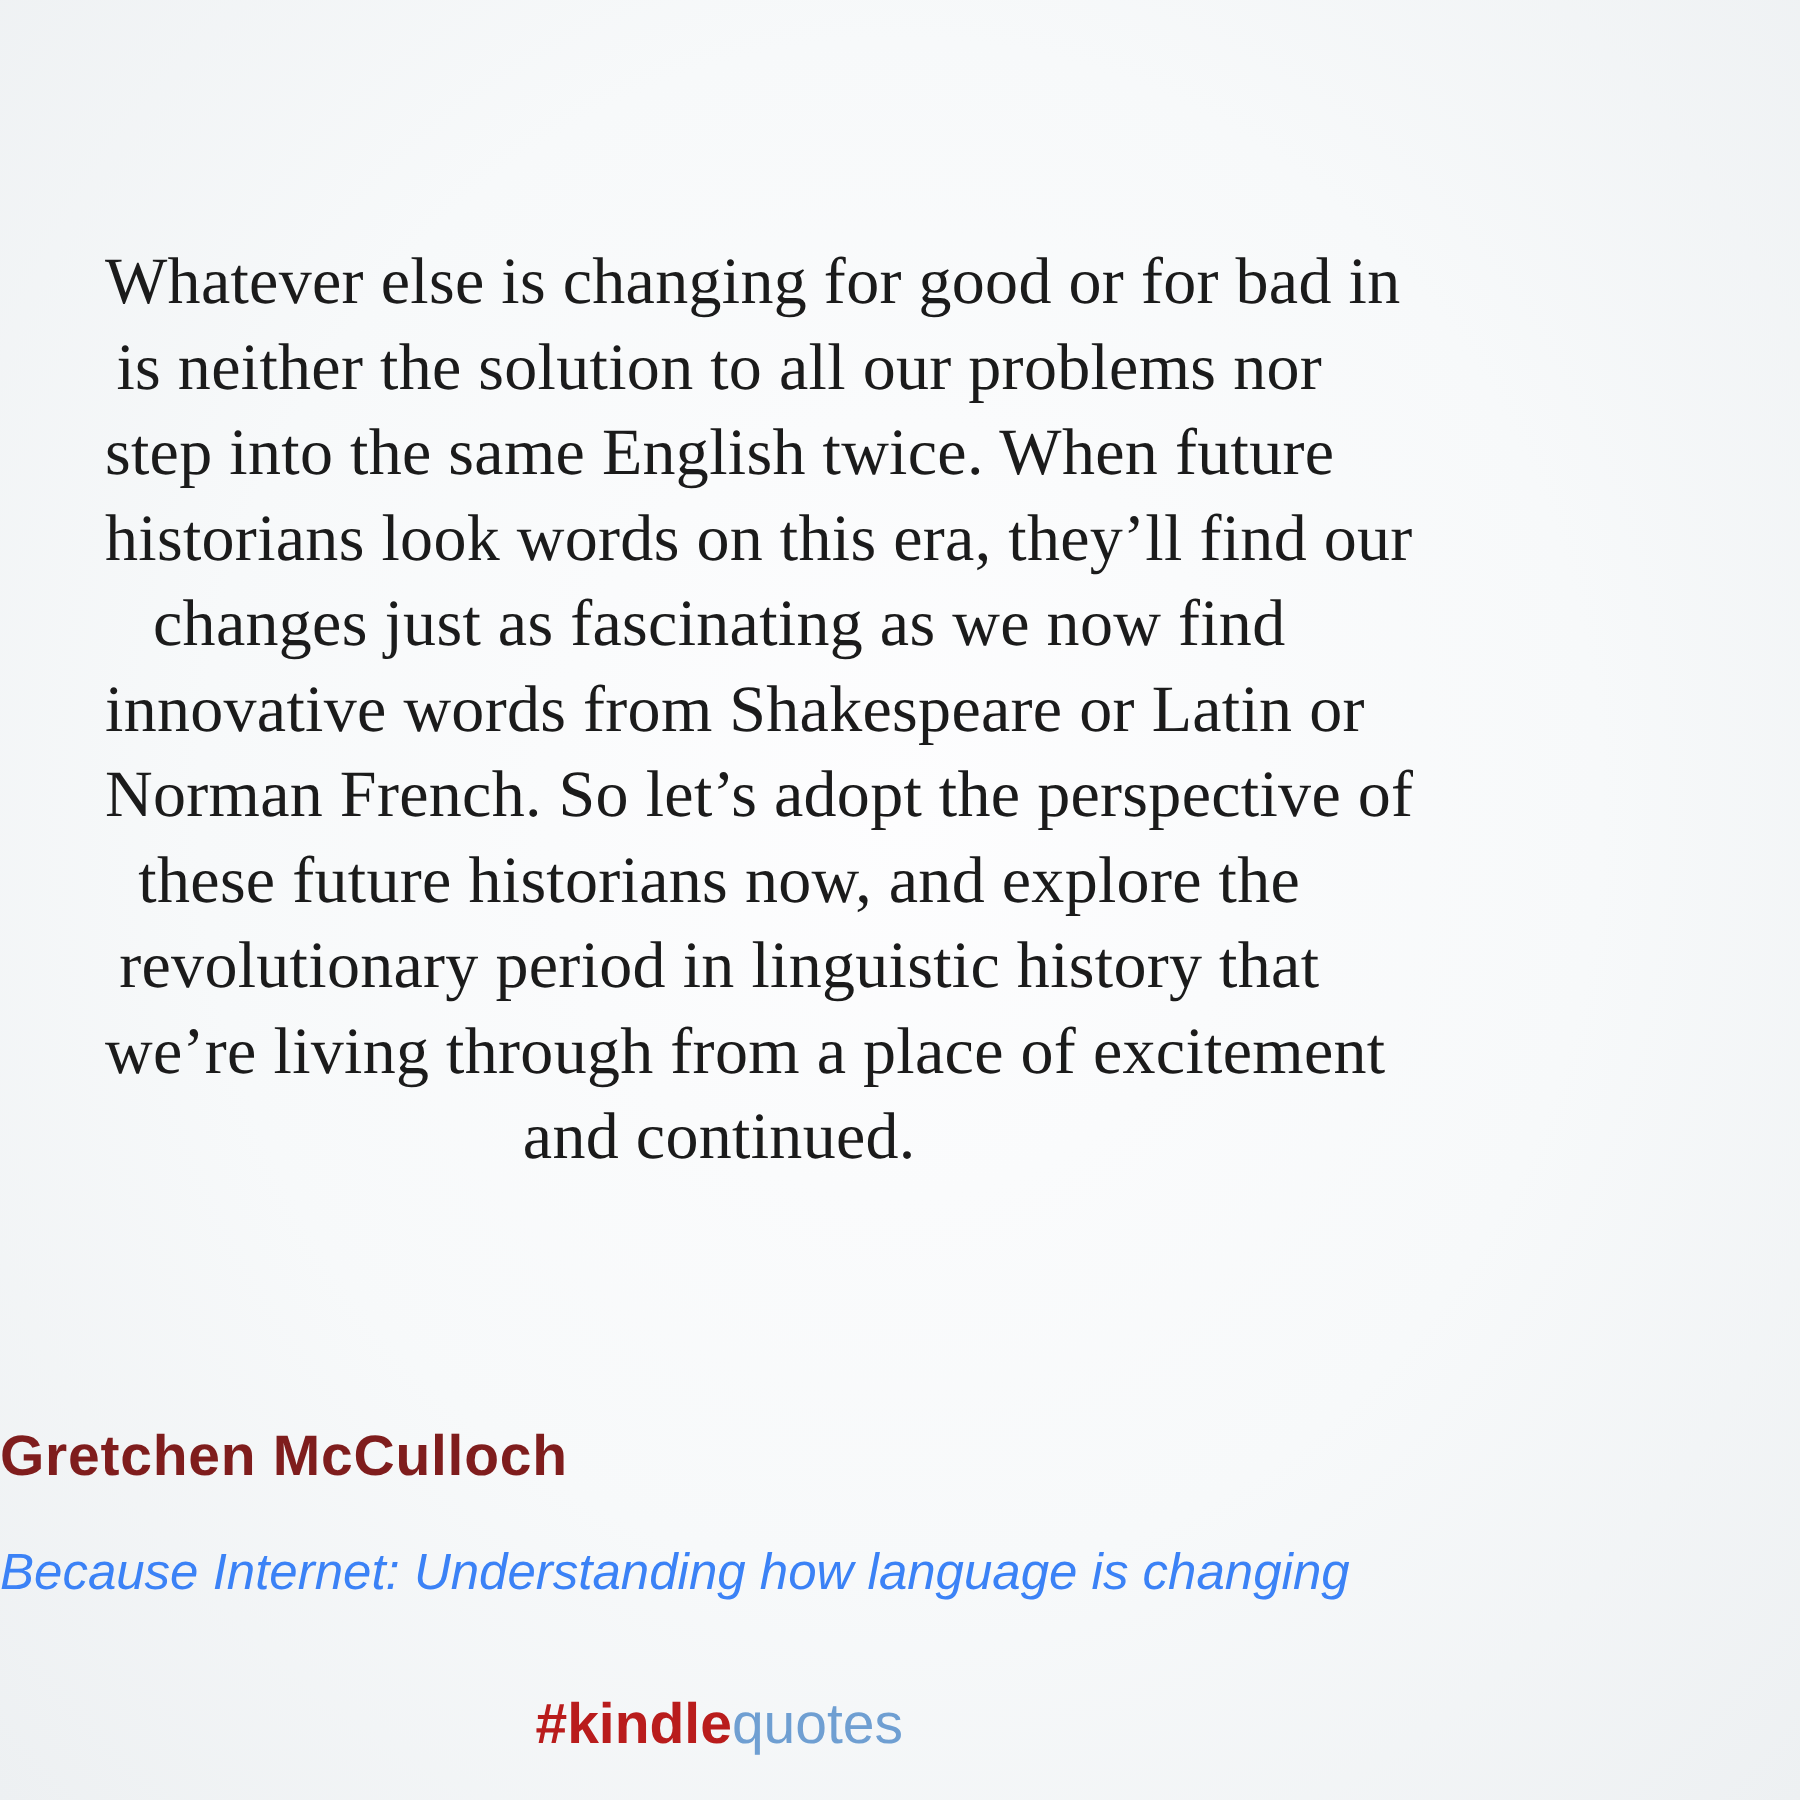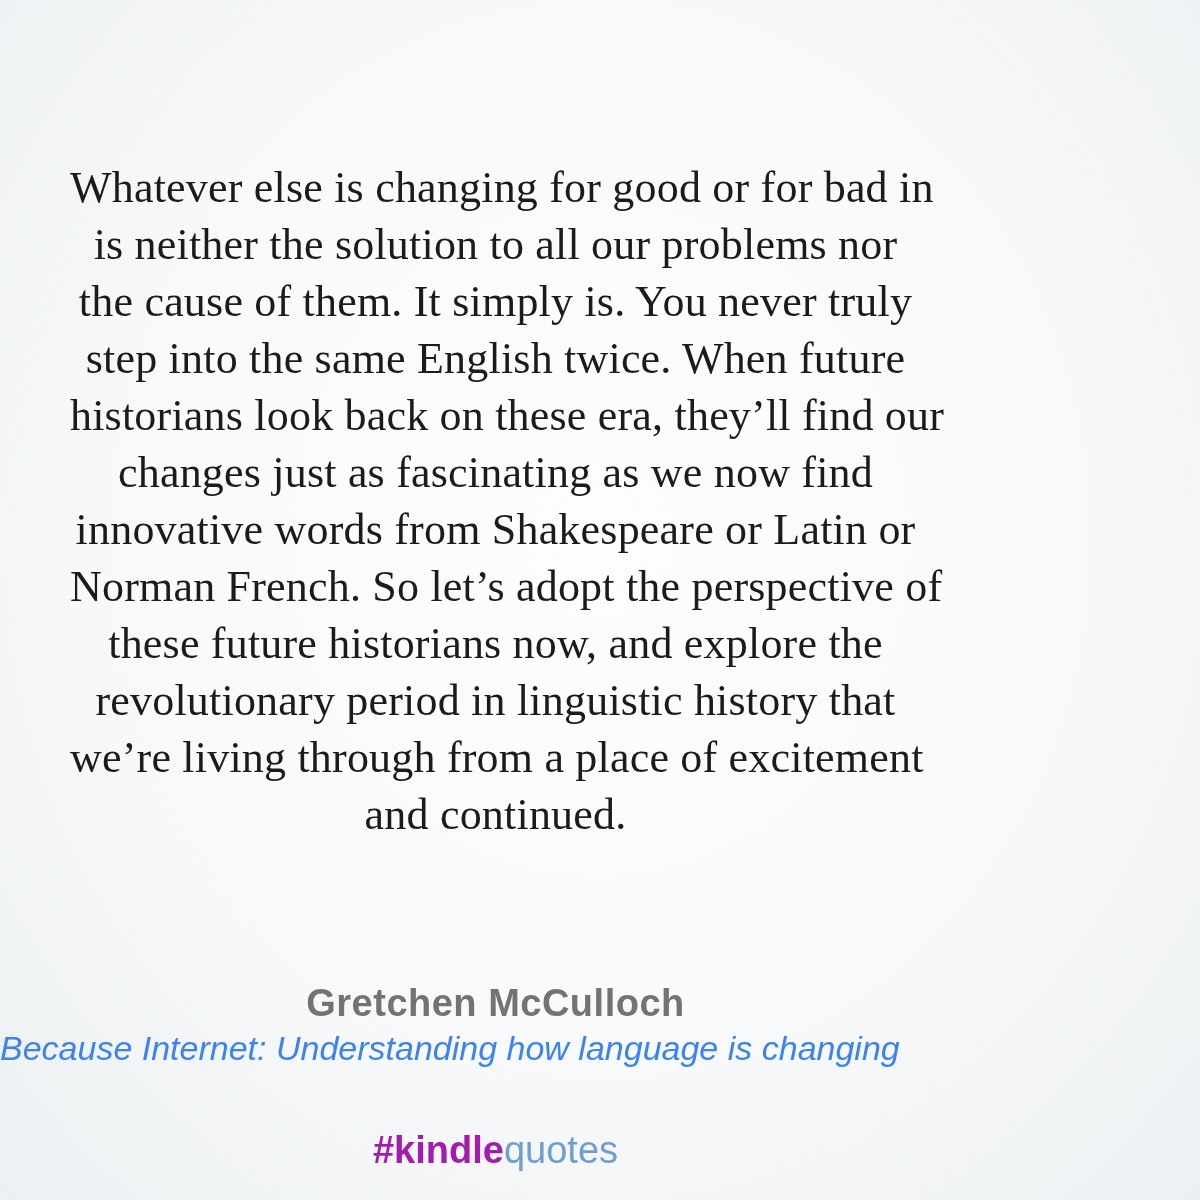--- a/index.html
+++ b/index.html
@@ -10,49 +10,47 @@
     overflow: hidden;
   }
   body {
     font-family: "Liberation Sans", sans-serif;
     background: radial-gradient(ellipse at 50% 45%, #fdfdfe 0%, #f7f9fa 55%, #edf0f2 100%);
   }
   .card {
     position: relative;
     width: 959px;
     height: 1200px;
-    padding-left: 32px;
   }
   .quote {
     position: absolute;
     top: 159px;
     left: 70px;
     right: 70px;
     text-align: center;
     font-family: "Liberation Serif", "DejaVu Serif", serif;
     font-size: 44px;
     line-height: 57px;
     font-weight: 500;
     color: #1b1b1b;
     letter-spacing: 0.2px;
   }
   .quote-line {
     white-space: nowrap;
   }
   .author {
     position: absolute;
-    top: 980px;
+    top: 948px;
     left: 0;
     width: 100%;
-    text-align: center;
     font-family: "Liberation Sans", "DejaVu Sans", sans-serif;
     font-weight: 700;
     font-size: 38px;
     line-height: 46px;
-    color: #737373;
+    color: #7f1d1d;
     letter-spacing: 0.5px;
   }
   .book-title {
     position: absolute;
     top: 1026px;
     left: 0;
     width: 100%;
     text-align: left;
     font-family: "Liberation Sans", "DejaVu Sans", sans-serif;
     font-style: italic;
@@ -80,33 +78,32 @@
   }
 </style>
 </head>
 <body>
 
 <div class="card">
 
   <div class="quote" style="color: rgb(27, 27, 27);">
       <div class="quote-line">Whatever else is changing for good or for bad in</div>
       <div class="quote-line">is neither the solution to all our problems nor</div>
-      <div class="quote-line">the cause of them. It simply is. You never truly</div>
       <div class="quote-line">step into the same English twice. When future</div>
-      <div class="quote-line">historians look back on these era, they’ll find our</div>
+      <div class="quote-line">historians look words on this era, they’ll find our</div>
       <div class="quote-line">changes just as fascinating as we now find</div>
       <div class="quote-line">innovative words from Shakespeare or Latin or</div>
       <div class="quote-line">Norman French. So let’s adopt the perspective of</div>
       <div class="quote-line">these future historians now, and explore the</div>
       <div class="quote-line">revolutionary period in linguistic history that</div>
       <div class="quote-line">we’re living through from a place of excitement</div>
       <div class="quote-line">and continued.</div>
     </div>
 
   <div class="author">Gretchen McCulloch</div>
 
   <div class="book-title">Because Internet: Understanding how language is changing</div>
 
   <div class="hashtag">
-    <span class="hashtag-bold" style="color: #a21caf;">#kindle</span><span class="hashtag-light" style="color: rgb(111, 159, 210);">quotes</span>
+    <span class="hashtag-bold" style="color: #b91c1c;">#kindle</span><span class="hashtag-light" style="color: rgb(111, 159, 210);">quotes</span>
   </div>
 
 </div>
 
 </body></html>

